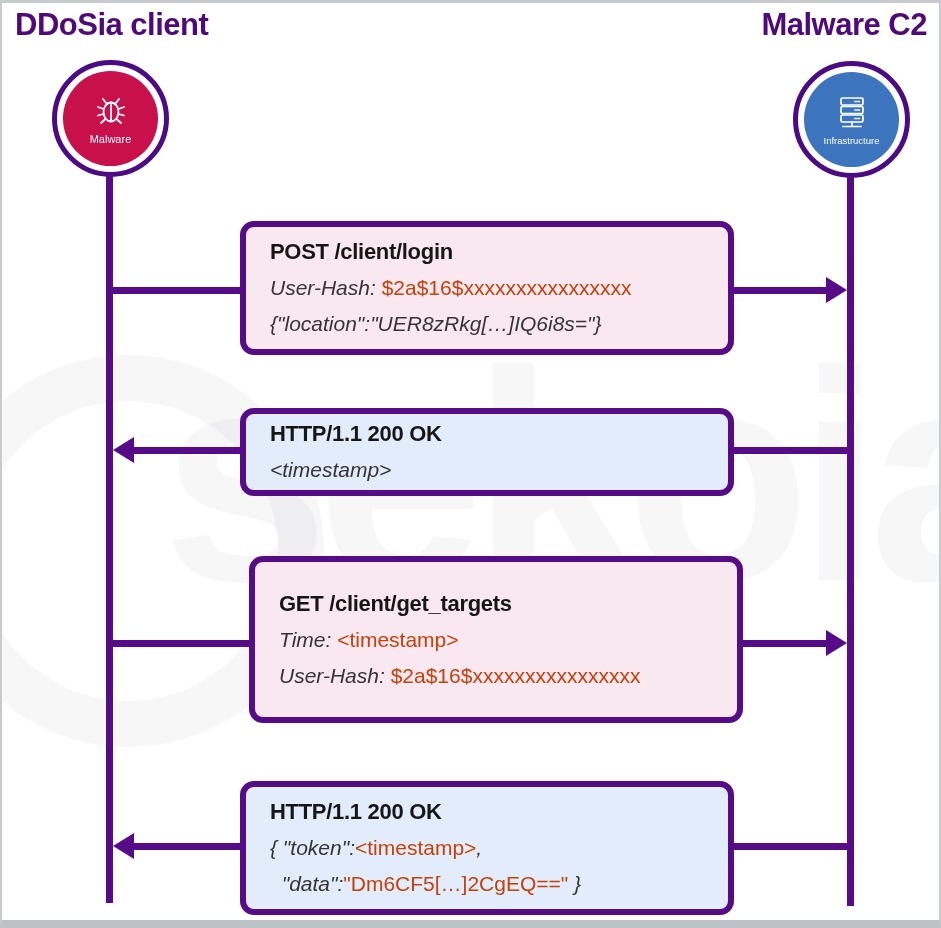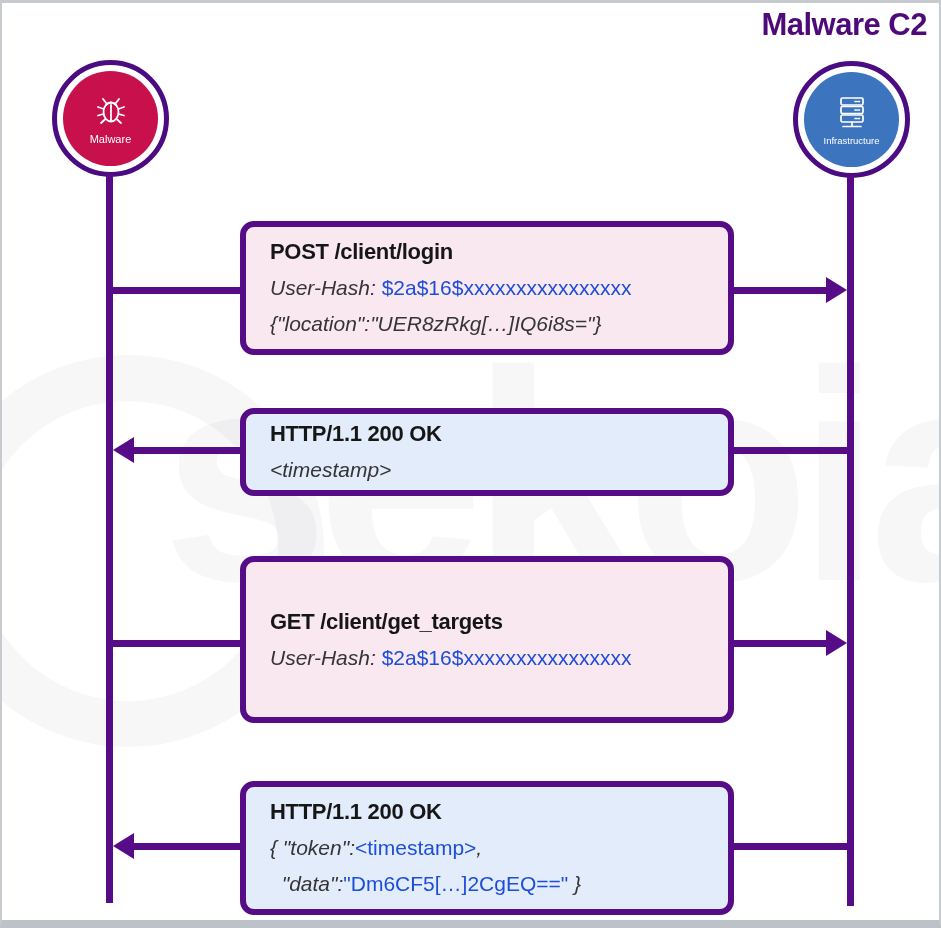--- a/index.html
+++ b/index.html
@@ -51,31 +51,32 @@
   .msg-box{
     position:absolute; left:238px; width:494px; box-sizing:border-box; z-index:2;
     border:6px solid #560c87; border-radius:14px; padding:4px 24px;
     display:flex; flex-direction:column; justify-content:center;
   }
   .msg-box.pink{background:#fae8f0;}
   .msg-box.blue{background:#e2ecfa;}
   .msg-title{font-size:22px; font-weight:800; color:#161616; line-height:36px; letter-spacing:-0.3px;}
   .msg-line{font-size:21px; line-height:36px; white-space:pre-wrap;}
   .seg-dark{color:#353535;font-style:italic;}
-  .seg-gray{color:#1d4ed8;text-align:center;}
+  .seg-gray{color:#c2410c;text-align:center;}
   .icon-svg{display:block;}
 </style>
 </head>
 <body>
 
 <div class="canvas">
 
   <div class="wm-ring"></div>
   <div class="wm-text">sekoia</div>
 
+  <div class="title title-left">DDoSia client</div>
   <div class="title title-right">Malware C2</div>
 
   <div class="actor actor-left">
     <div class="actor-inner crimson">
       <span>
         <svg class="icon-svg" width="36" height="36" viewBox="0 0 36 36" fill="none" stroke="#ffffff" stroke-width="1.8" stroke-linecap="round">
           <ellipse cx="18" cy="20" rx="7.5" ry="9.5"></ellipse>
           <line x1="18" y1="13" x2="18" y2="29"></line>
           <path d="M13 13 Q18 8 23 13"></path>
           <line x1="13.5" y1="11.5" x2="10" y2="7"></line>
@@ -133,23 +134,24 @@
       </div>
   </div>
 
   <div class="msg-box blue" style="top:405px; height:88px;">
     <div class="msg-title">HTTP/1.1 200 OK</div>
     <div class="msg-lines">
         <div class="msg-line"><span class="seg-dark">&lt;timestamp&gt;</span></div>
       </div>
   </div>
 
-  <div class="msg-box pink" style="top:553px; height:167px;">
+  <div class="msg-box pink" style="top:553px; height:167px;margin-left:9px;">
     <div class="msg-title">GET /client/get_targets</div>
     <div class="msg-lines">
+        <div class="msg-line"><span class="seg-dark">Time: </span><span class="seg-gray">&lt;timestamp&gt;</span></div>
         <div class="msg-line"><span class="seg-dark">User-Hash: </span><span class="seg-gray">$2a$16$xxxxxxxxxxxxxxxx</span></div>
       </div>
   </div>
 
   <div class="msg-box blue" style="top:778px; height:134px;">
     <div class="msg-title">HTTP/1.1 200 OK</div>
     <div class="msg-lines">
         <div class="msg-line"><span class="seg-dark">{ "token":</span><span class="seg-gray">&lt;timestamp&gt;</span><span class="seg-dark">,</span></div>
         <div class="msg-line"><span class="seg-dark">  "data":</span><span class="seg-gray">"Dm6CF5[…]2CgEQ=="</span><span class="seg-dark"> }</span></div>
       </div>

